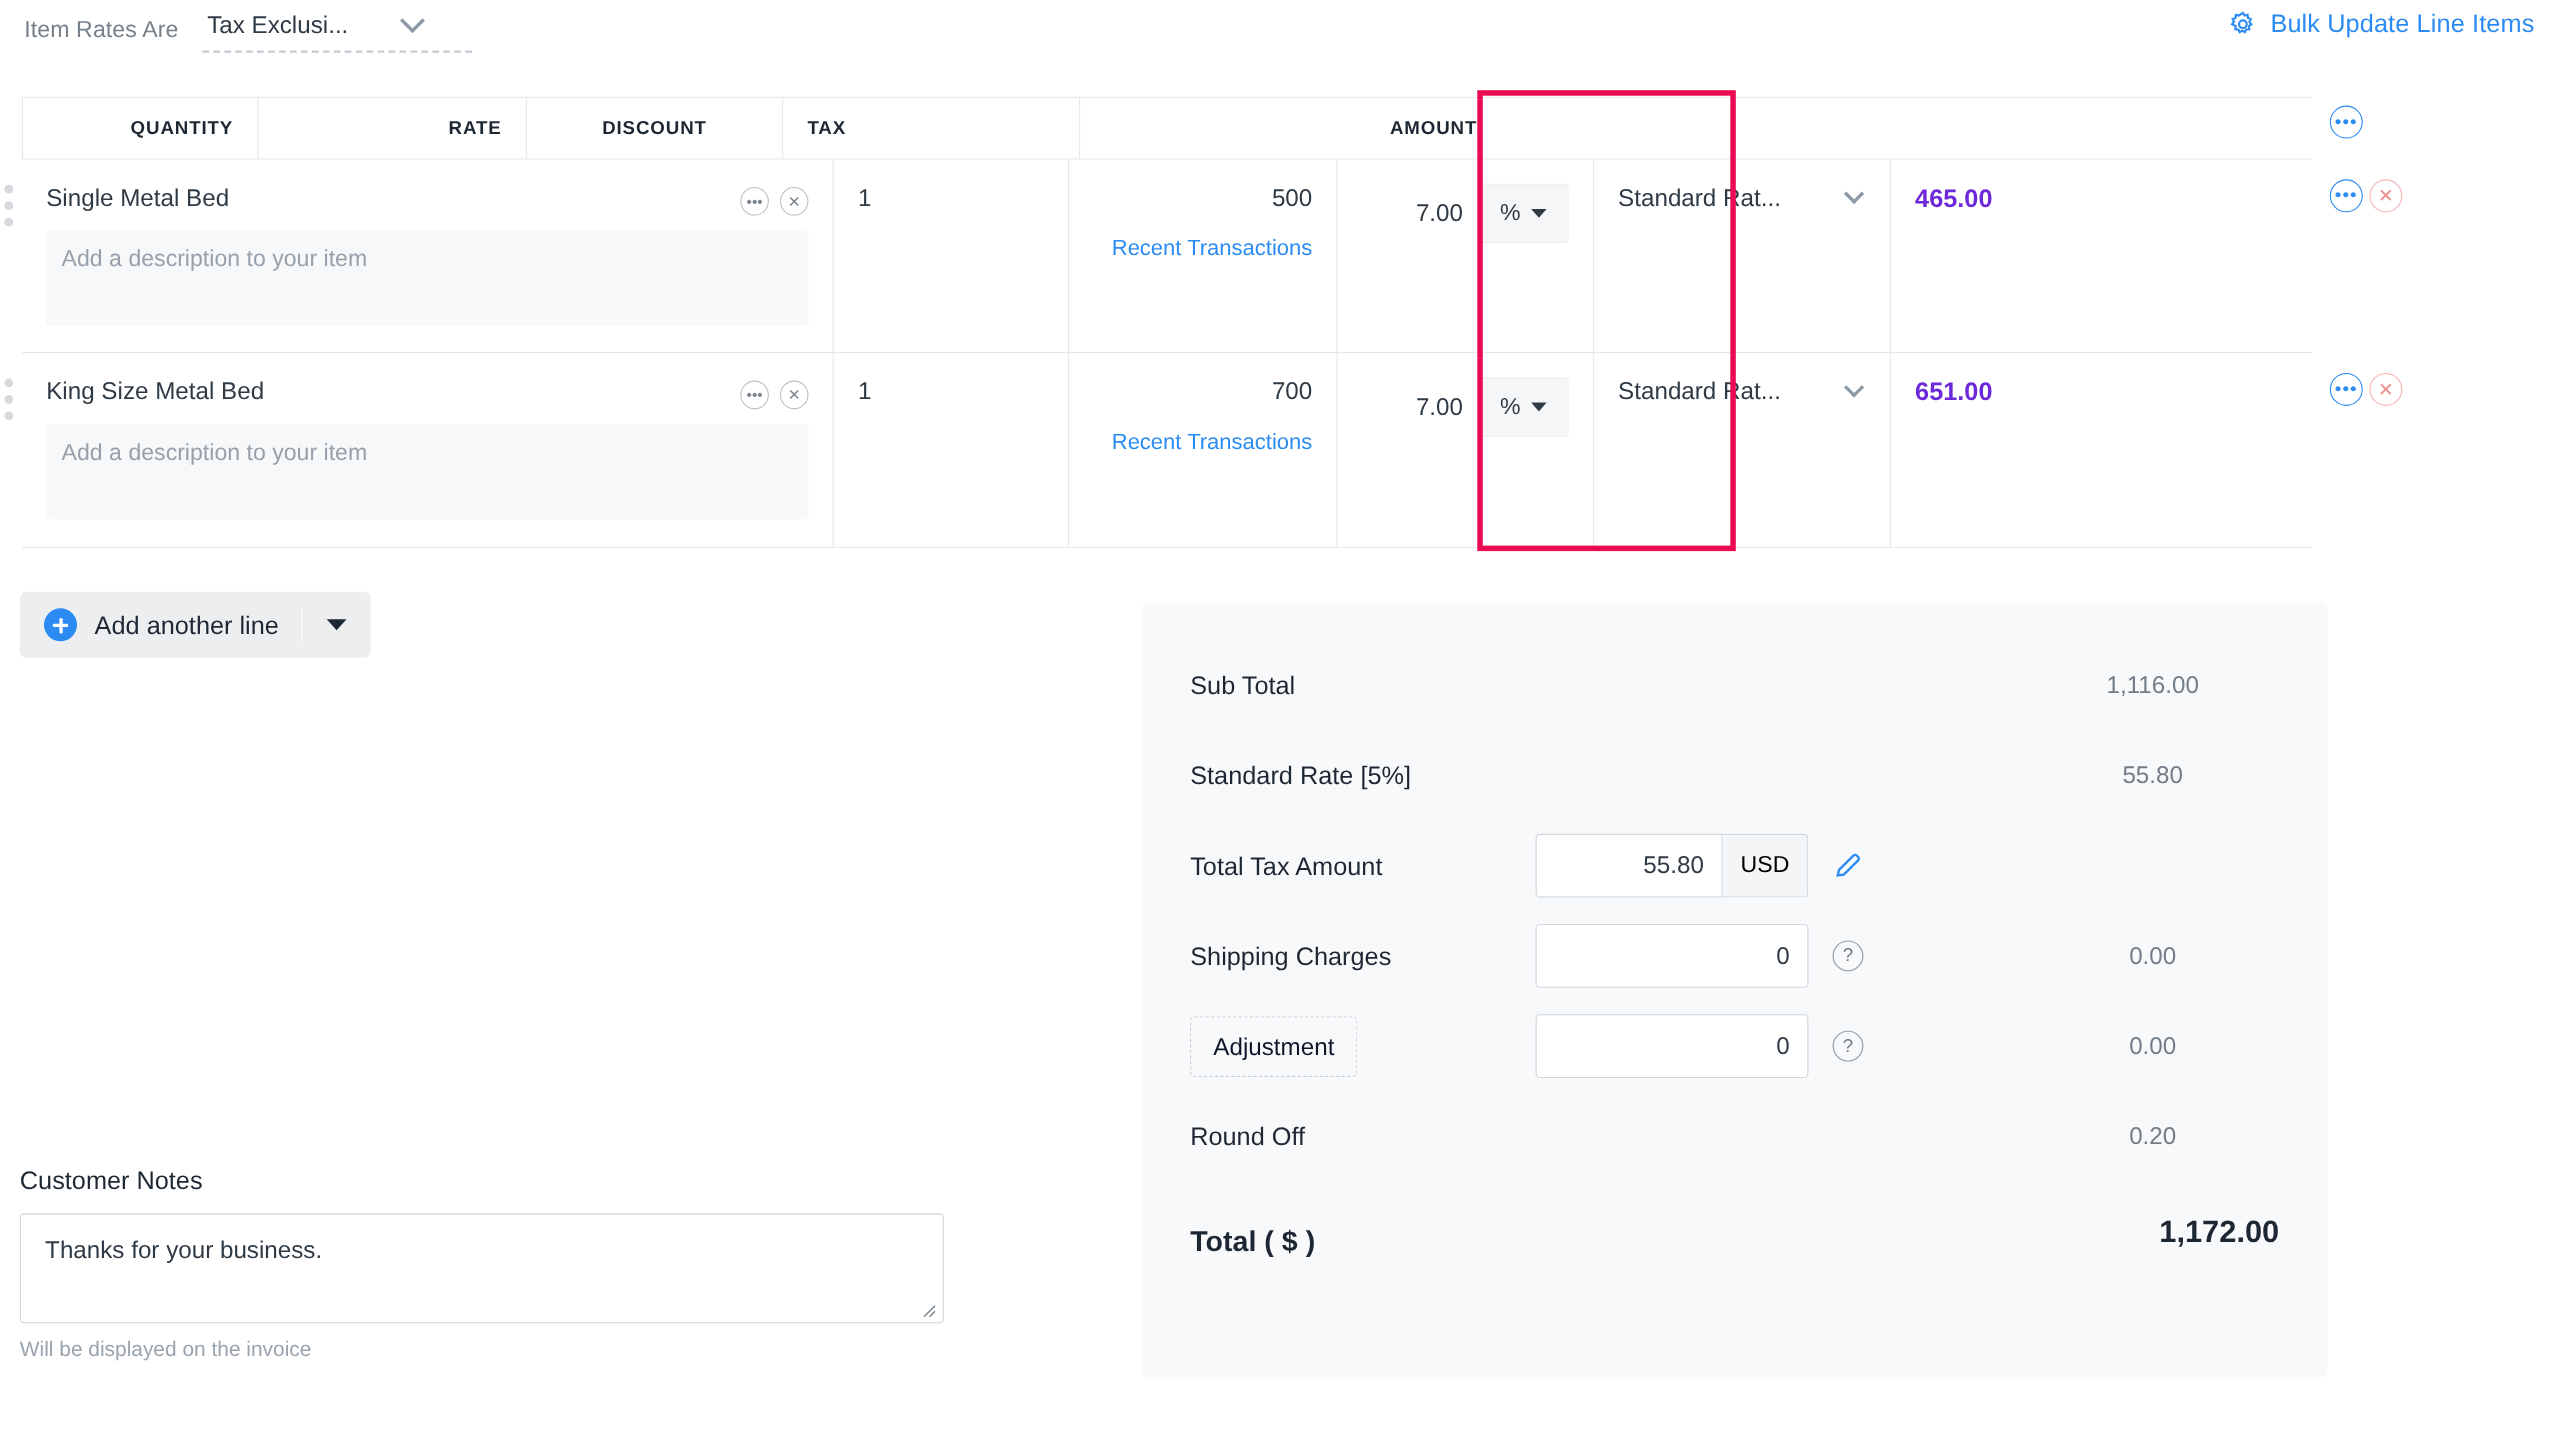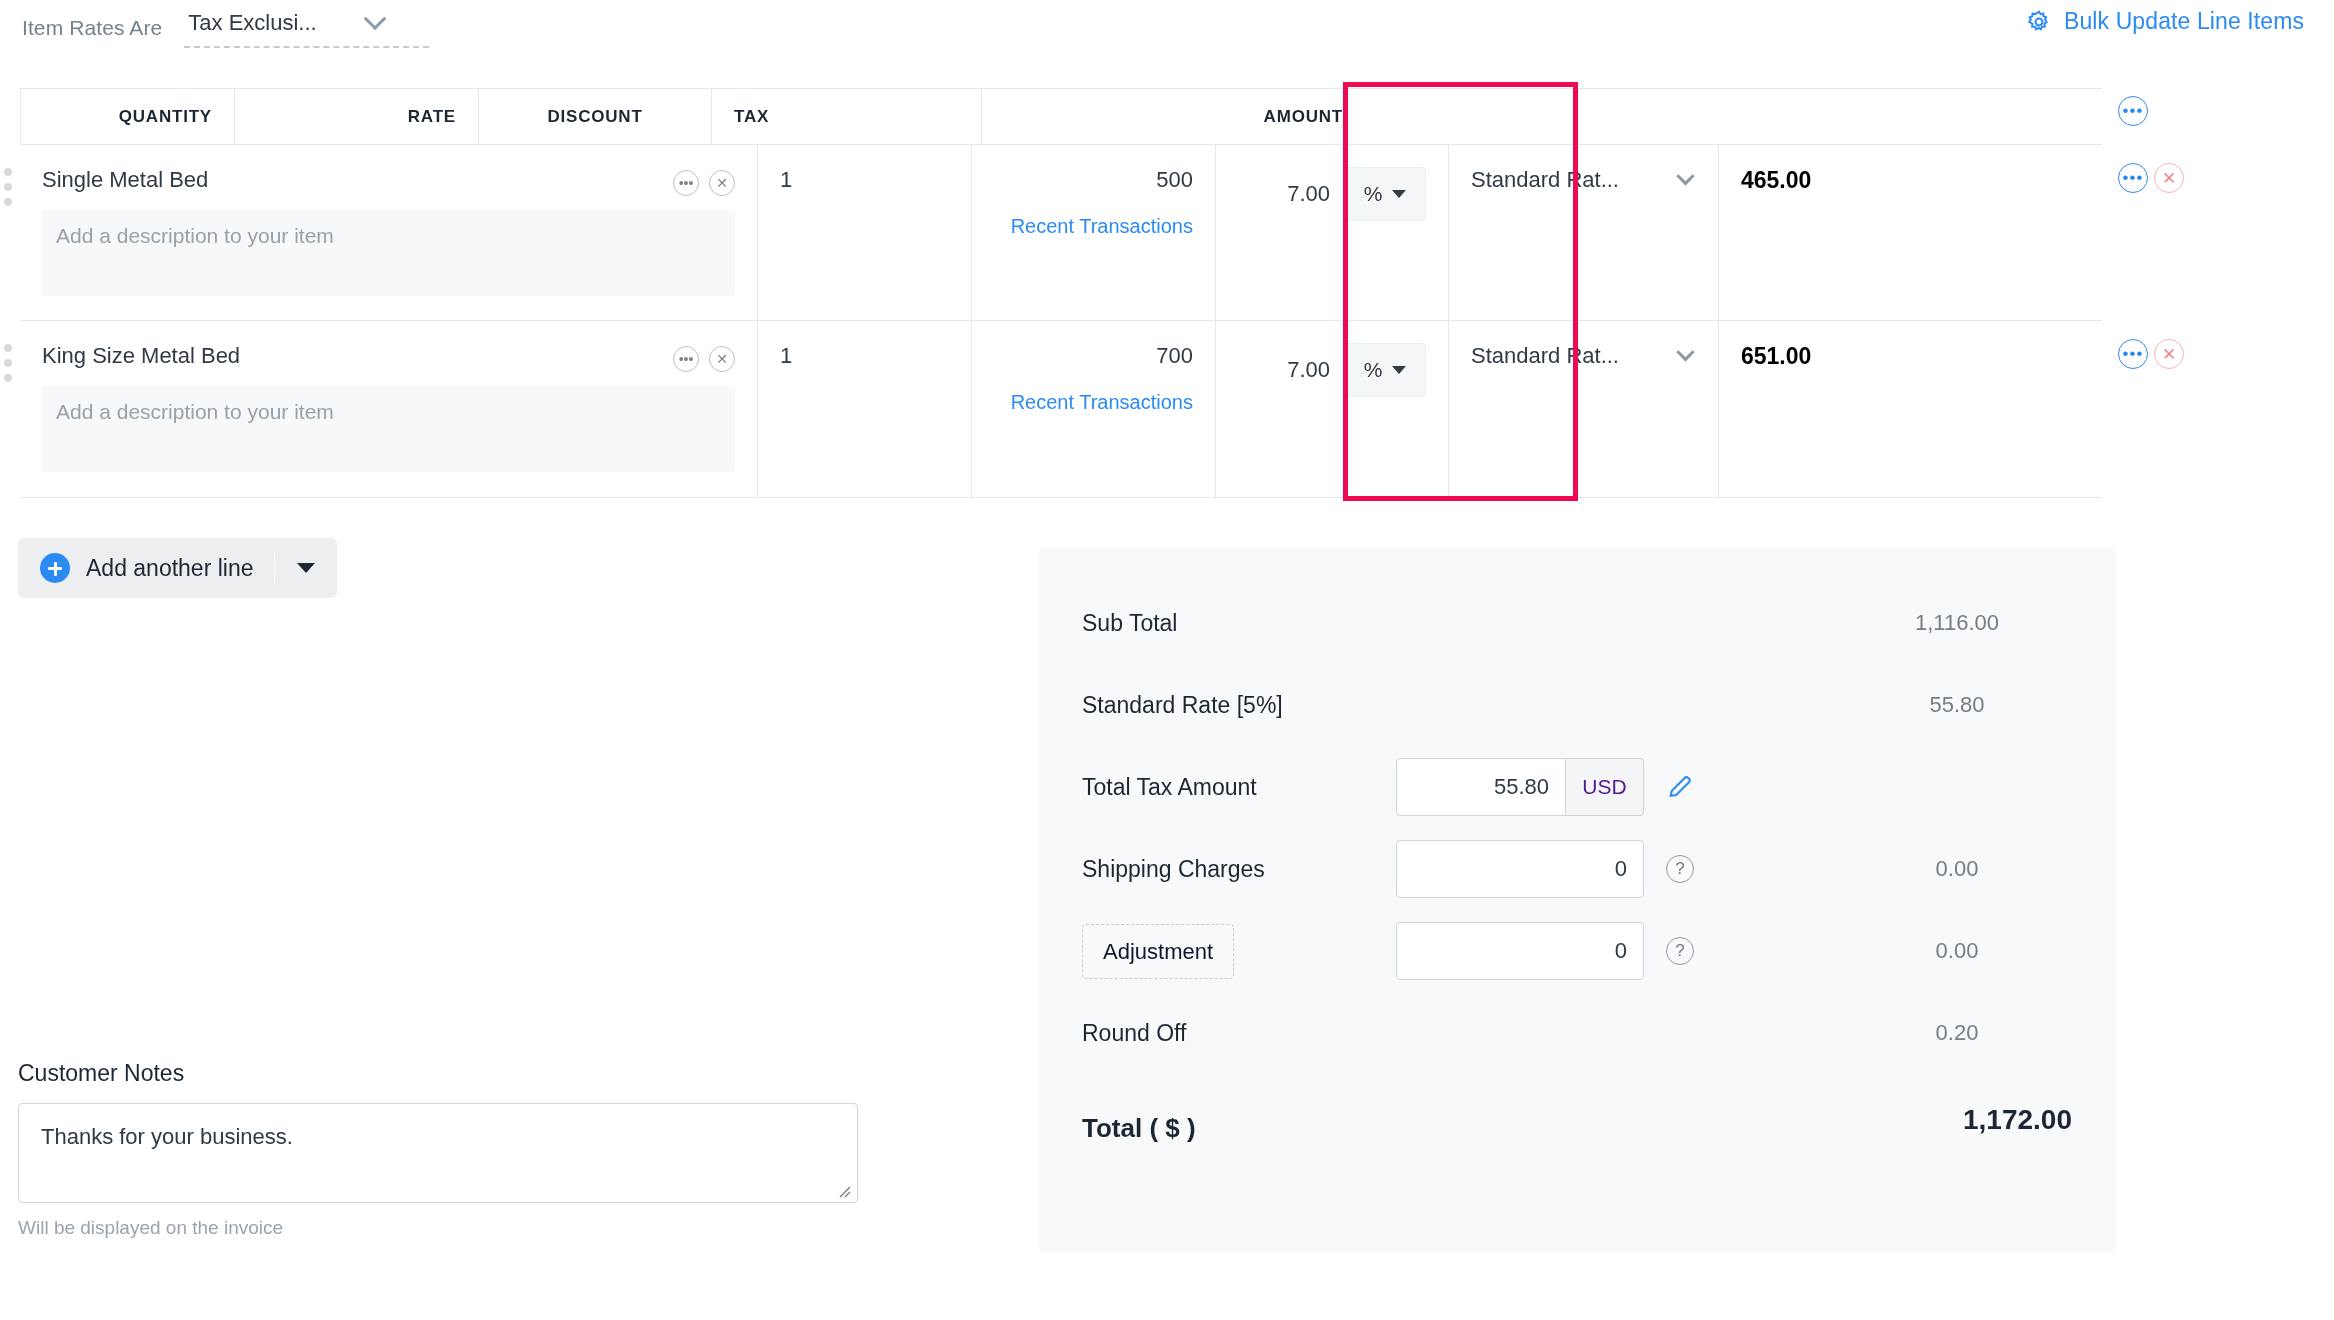--- a/index.html
+++ b/index.html
@@ -109,21 +109,21 @@
 
   .tax-sel {
     display:flex; align-items:center; justify-content:space-between; width: 100%;
     font-size:22px; color:#2f3a45; cursor:pointer; padding-right: 4px;
   }
   .chev-sm {
     display:inline-block; width:13px; height:13px;
     border-right: 3px solid #8d99a5; border-bottom: 3px solid #8d99a5;
     transform: rotate(45deg) translate(-3px,-3px);
   }
-  .amt { font-size: 23px; font-weight: 700; color:#000000; }
+  .amt { font-size: 23px; font-weight: 700; color:#6d28d9; }
 
   
   .row-actions { position:absolute; display:flex; gap:6px; align-items:center; }
   .circ-blue {
     width:30px;height:30px;border-radius:50%;border:1.5px solid #2b8bf2;
     display:flex;align-items:center;justify-content:center;cursor:pointer;
   }
   .circ-blue .dots { color:#2b8bf2; font-size:17px; line-height:0; letter-spacing:1px; }
   .circ-red {
     width:30px;height:30px;border-radius:50%;border:1.5px solid #f7b3b3;
@@ -176,21 +176,21 @@
   .inp {
     background:#fff; border:1px solid #cdd5dd; border-radius:4px;
     height: 58px; width: 248px; display:flex; align-items:center; justify-content:flex-end;
     padding: 0 16px; font-size:22px; color:#2f3a45; cursor:text;
   }
   .inp-group { display:flex; align-items:stretch; }
   .inp-group .inp { border-radius: 4px 0 0 4px; width: 170px; }
   .inp-suffix {
     background:#f3f5f7; border:1px solid #cdd5dd; border-left:none; border-radius:0 4px 4px 0;
     height:58px; display:flex; align-items:center; justify-content:center; width:78px;
-    font-size:21px; color:#4c1d95;
+    font-size:21px; color:#000000;
   }
   .pencil { width:28px;height:28px; cursor:pointer; }
   .help-ico {
     width:28px;height:28px;border-radius:50%;border:1.5px solid #8d99a5;
     display:flex;align-items:center;justify-content:center;font-size:17px;color:#6f7a85;
     cursor:pointer;
   }
   .adj-label {
     border: 1.5px dashed #c3cbd3; border-radius:4px;
     padding: 14px 20px; font-size:22px; color:#0f172a; width: 170px; cursor:text;

